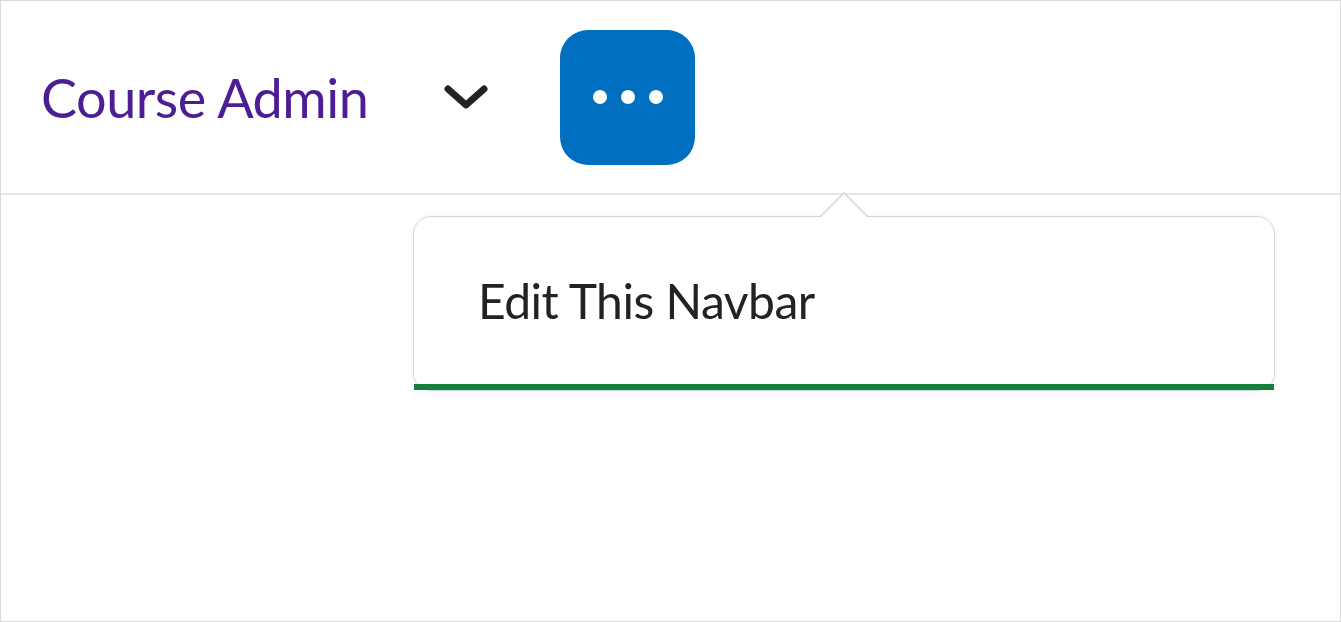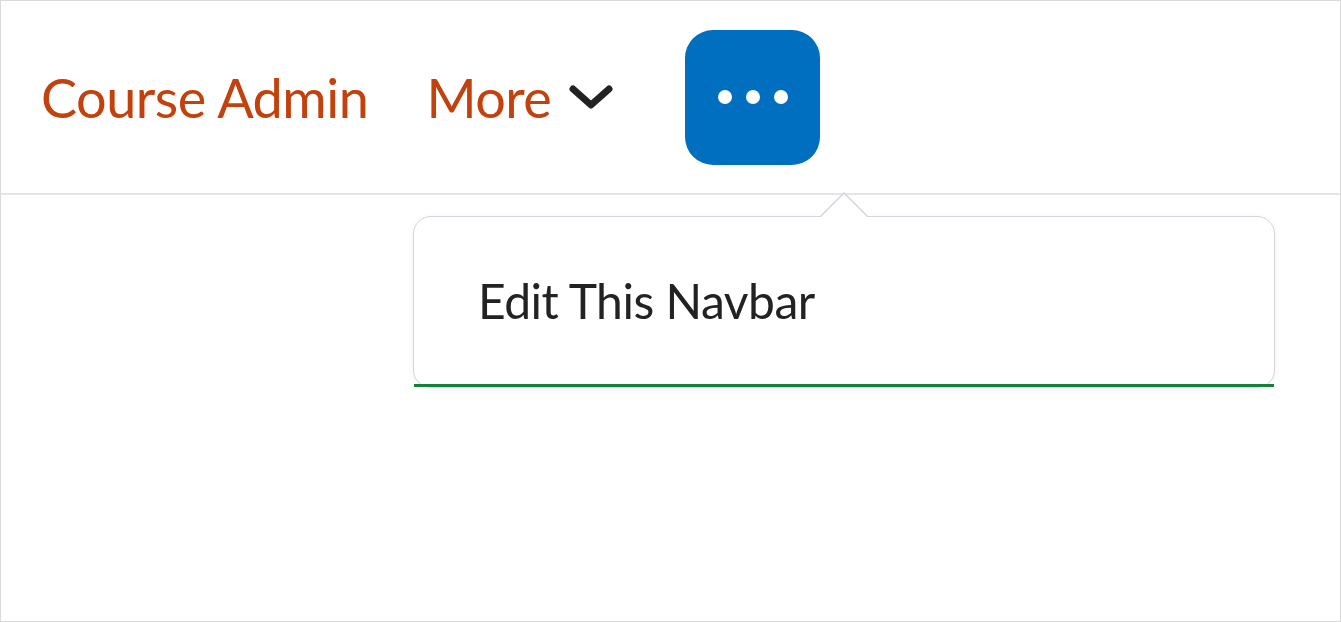--- a/index.html
+++ b/index.html
@@ -19,21 +19,21 @@
       display: flex;
       align-items: center;
       padding: 0 40px;
       height: 194px;
       border-bottom: 2px solid #e5e5e5;
       gap: 58px;
     }
     .nav-item {
       font-size: 54px;
       font-weight: 400;
-      color: #c2410c;
+      color: #4c1d95;
       cursor: pointer;
       display: flex;
       align-items: center;
       letter-spacing: -0.5px;
     }
     .nav-item .chevron {
       margin-left: 18px;
       display: inline-flex;
       align-items: center;
     }
@@ -93,32 +93,31 @@
     }
     .dropdown-item {
       padding: 55px 64px;
       font-size: 48px;
       font-weight: 400;
       color: #222222;
       cursor: pointer;
       letter-spacing: -0.5px;
     }
     .dropdown-item:first-child {
-      border-bottom: 3px solid #15803d;
+      border-bottom: 6px solid #15803d;
     }
   </style>
 </head>
 <body>
 
 <div class="navbar">
   <div class="nav-item">
     <span>Course Admin</span>
   </div>
   <div class="nav-item">
-    <span>More</span>
     <span class="chevron">
       <svg width="44" height="28" viewBox="0 0 44 28">
         <path d="M4 6 L22 22 L40 6" stroke="#222222" stroke-width="7" fill="none" stroke-linecap="round" stroke-linejoin="round"></path>
       </svg>
     </span>
   </div>
   <div class="more-actions-button">
     <div class="dots">
       <div class="dot"></div>
       <div class="dot"></div>

